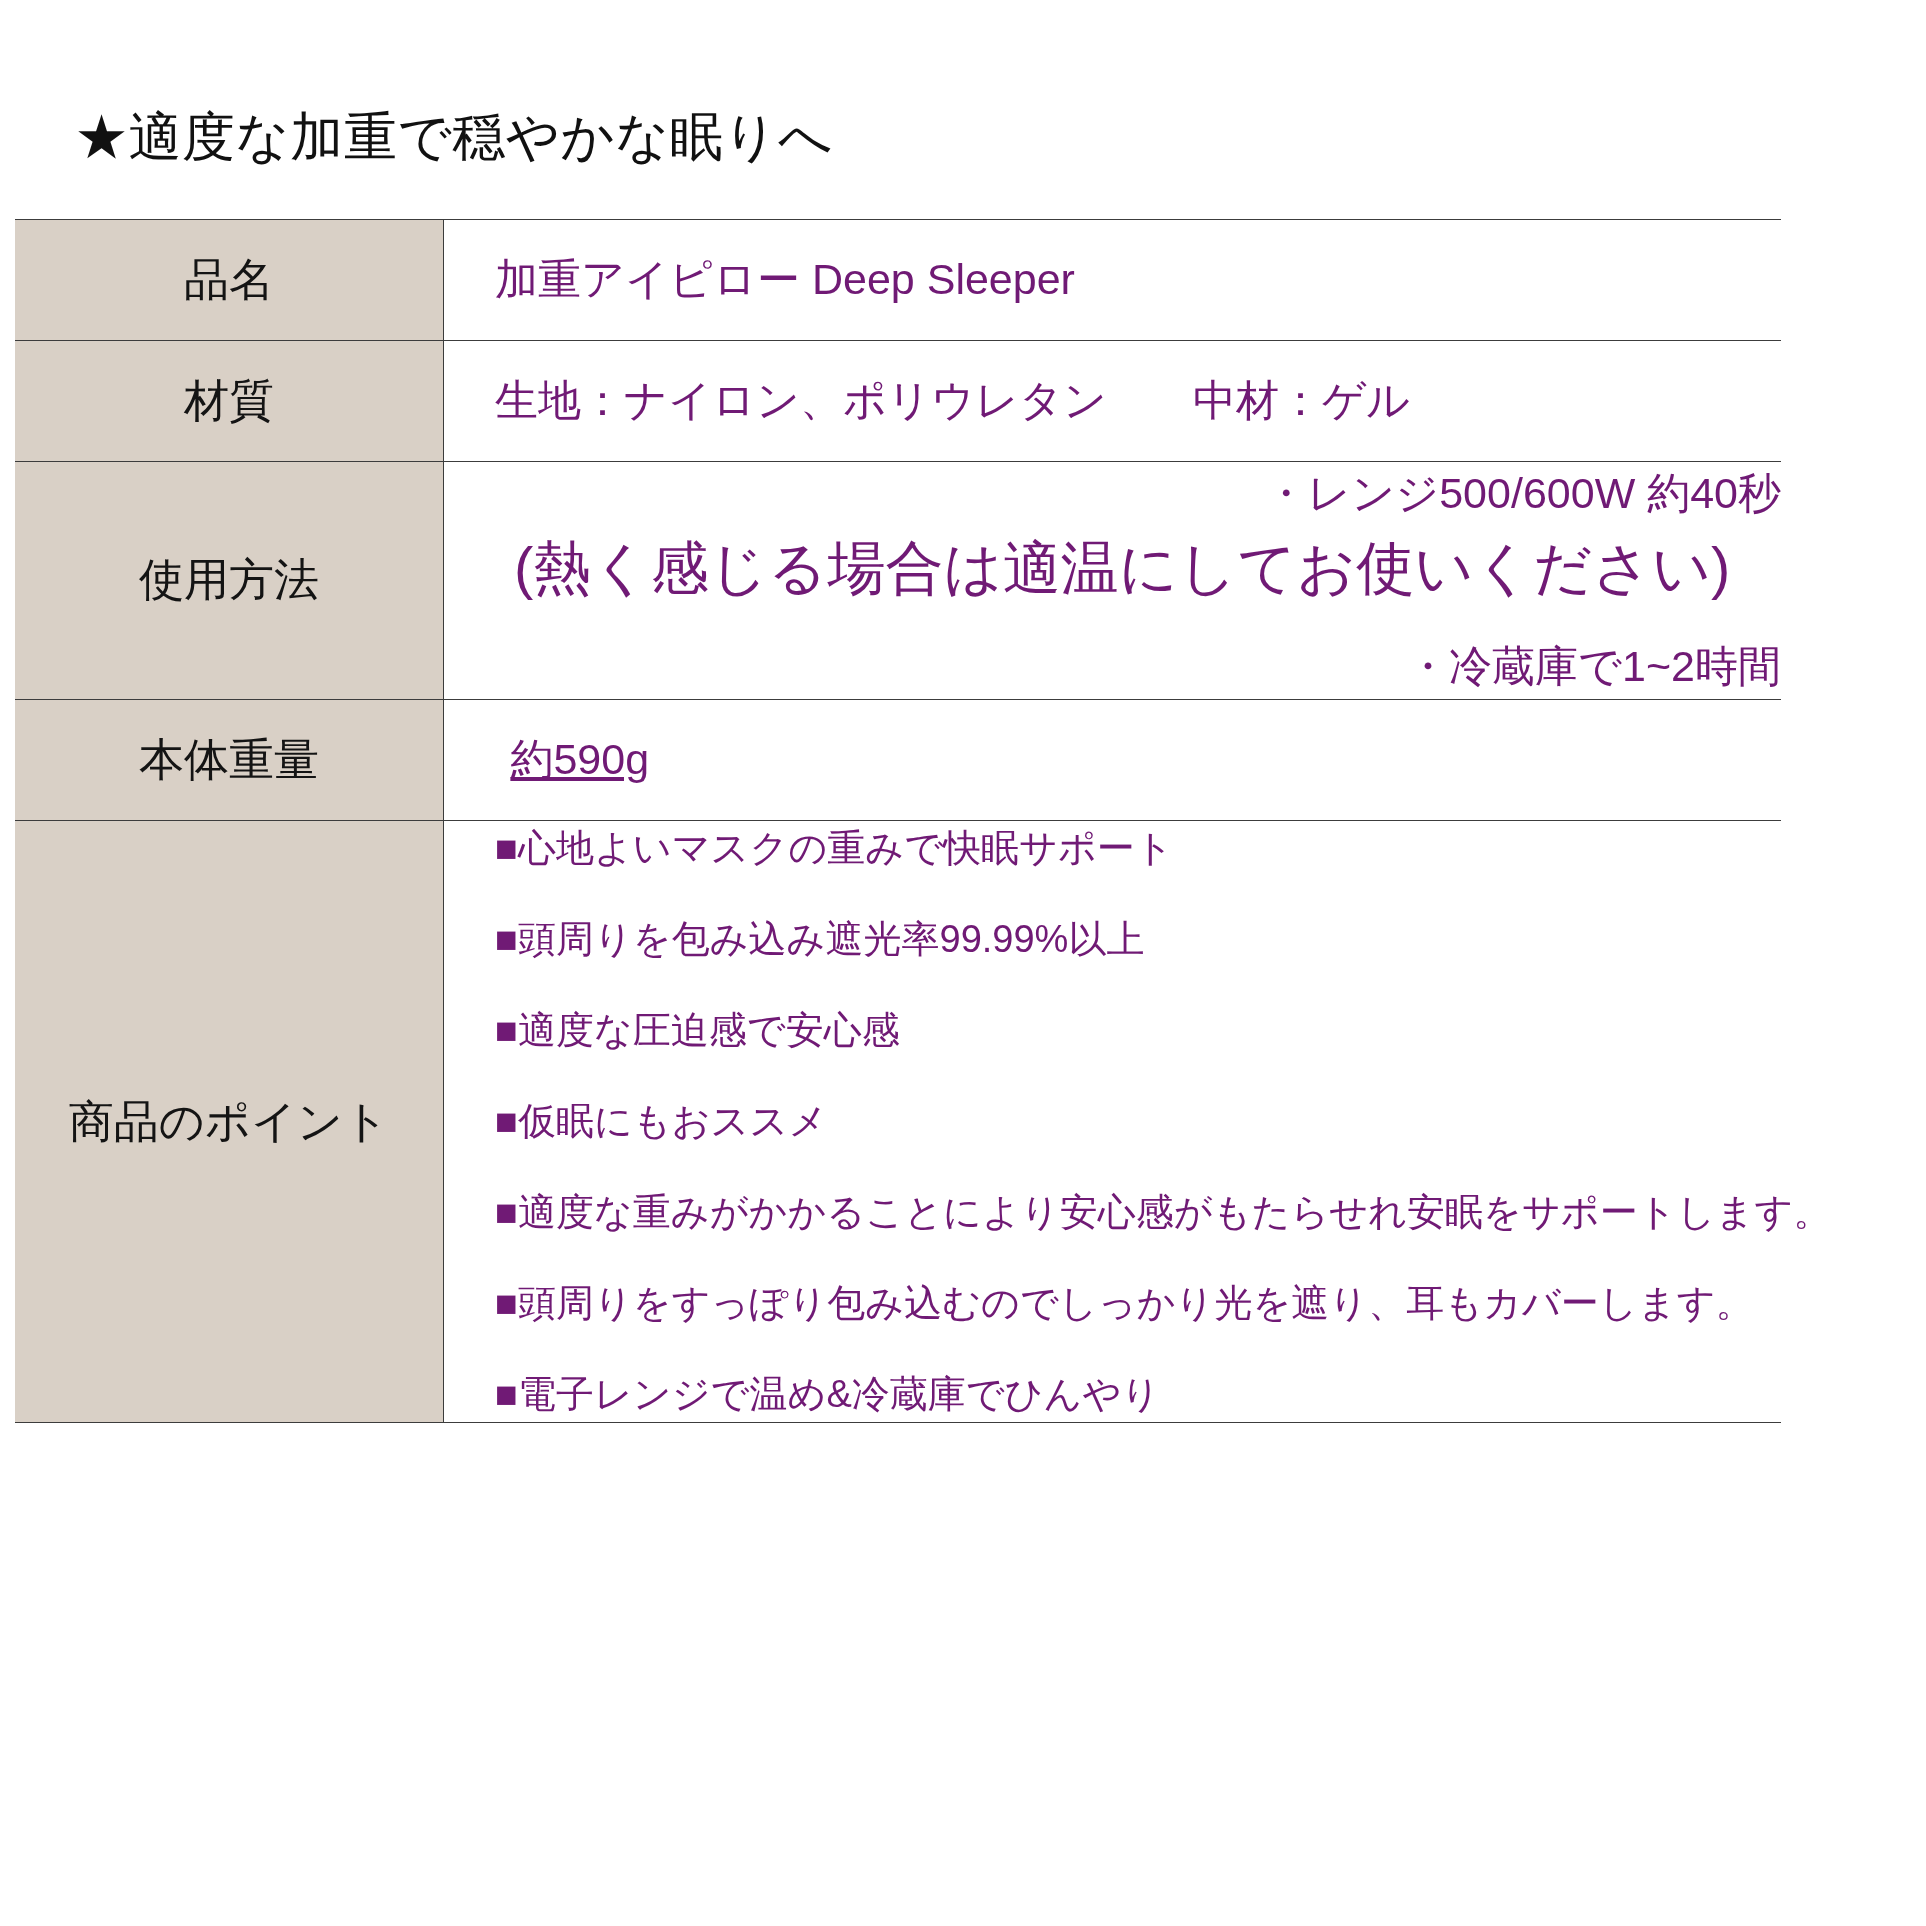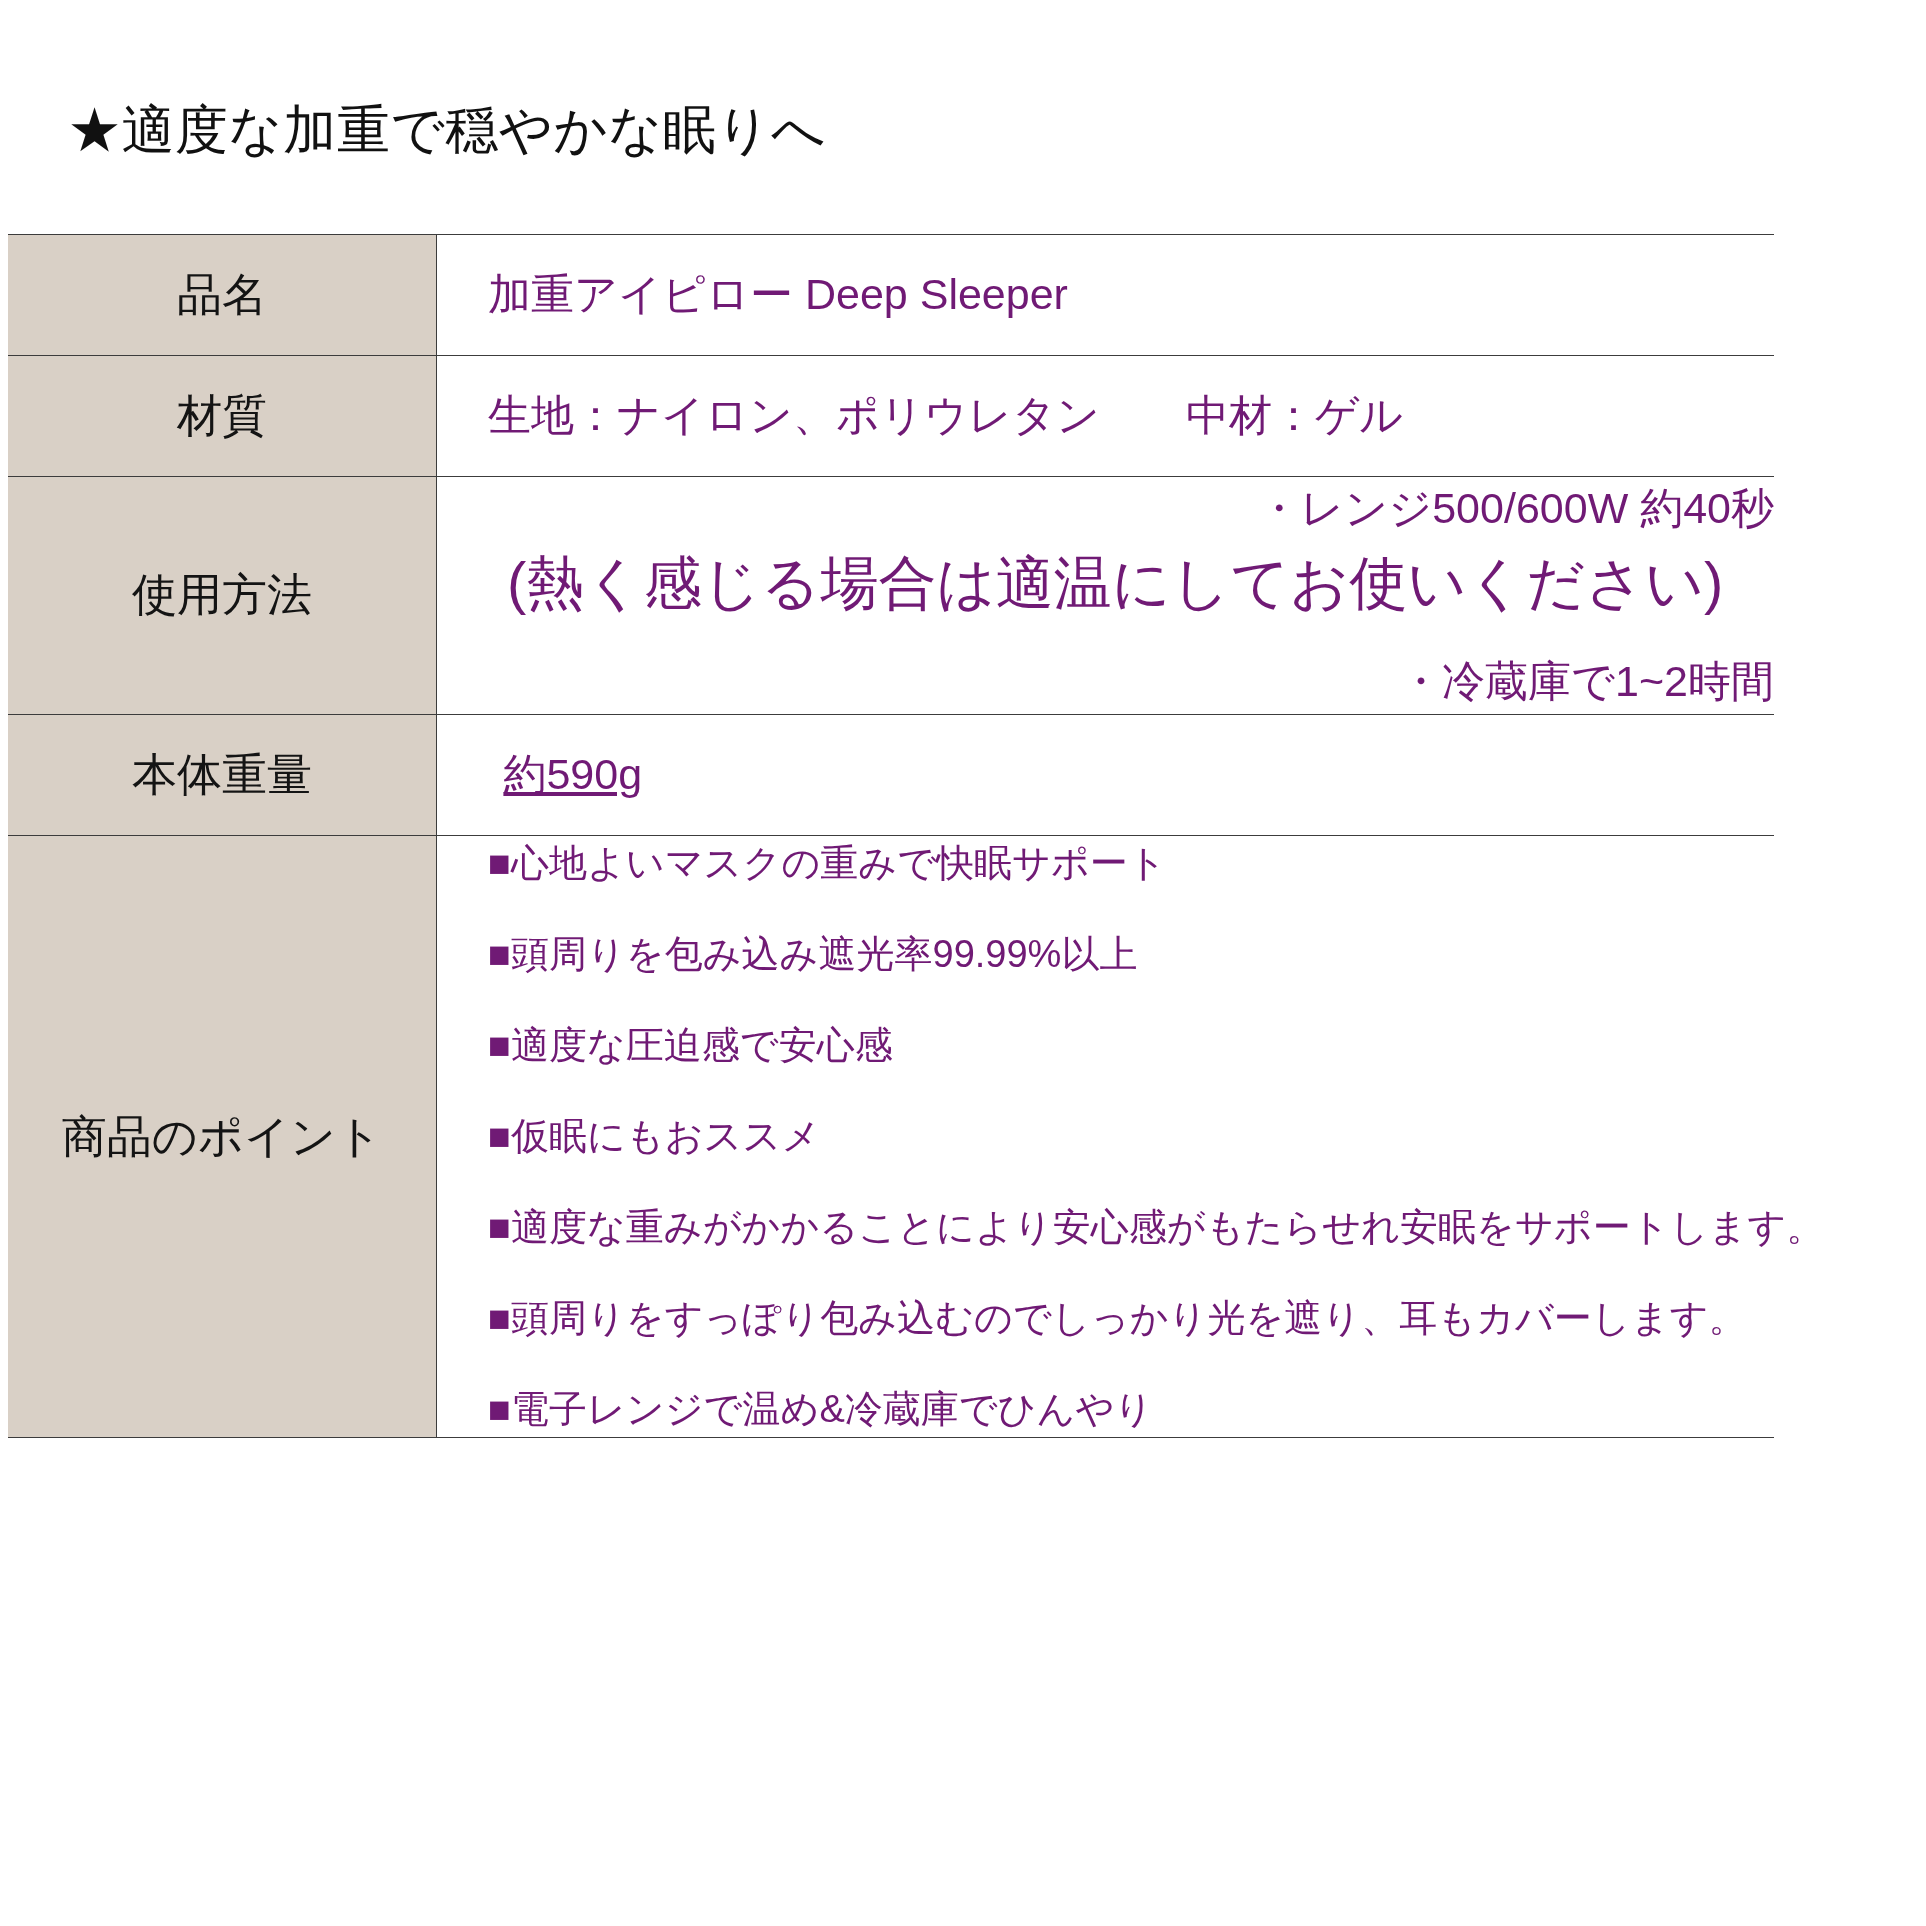--- a/index.html
+++ b/index.html
@@ -11,36 +11,36 @@
     width: 1926px;
     height: 1926px;
     font-family: "Liberation Sans", sans-serif;
     color: #1a1a1a;
     -webkit-font-smoothing: antialiased;
   }
   .page {
     width: 1926px;
     height: 1926px;
     box-sizing: border-box;
-    padding: 8px;
+    padding: 15px;
     position: relative;
     border-radius: 12px;
   }
   .headline {
     font-size: 53px;
     font-weight: 500;
     letter-spacing: 0.01em;
     padding: 90px 0 0 60px;
     color: #111111;
     line-height: 1.2;
   }
   table.spec {
     width: 1766px;
     border-collapse: collapse;
-    margin-top: 72px;
+    margin-top: 50px;
     table-layout: fixed;
   }
   table.spec tr {
     border-top: 1.7px solid #3c3c3c;
     border-bottom: 1.7px solid #3c3c3c;
   }
   table.spec th {
     width: 428px;
     background: #d9d0c6;
     font-weight: 400;

